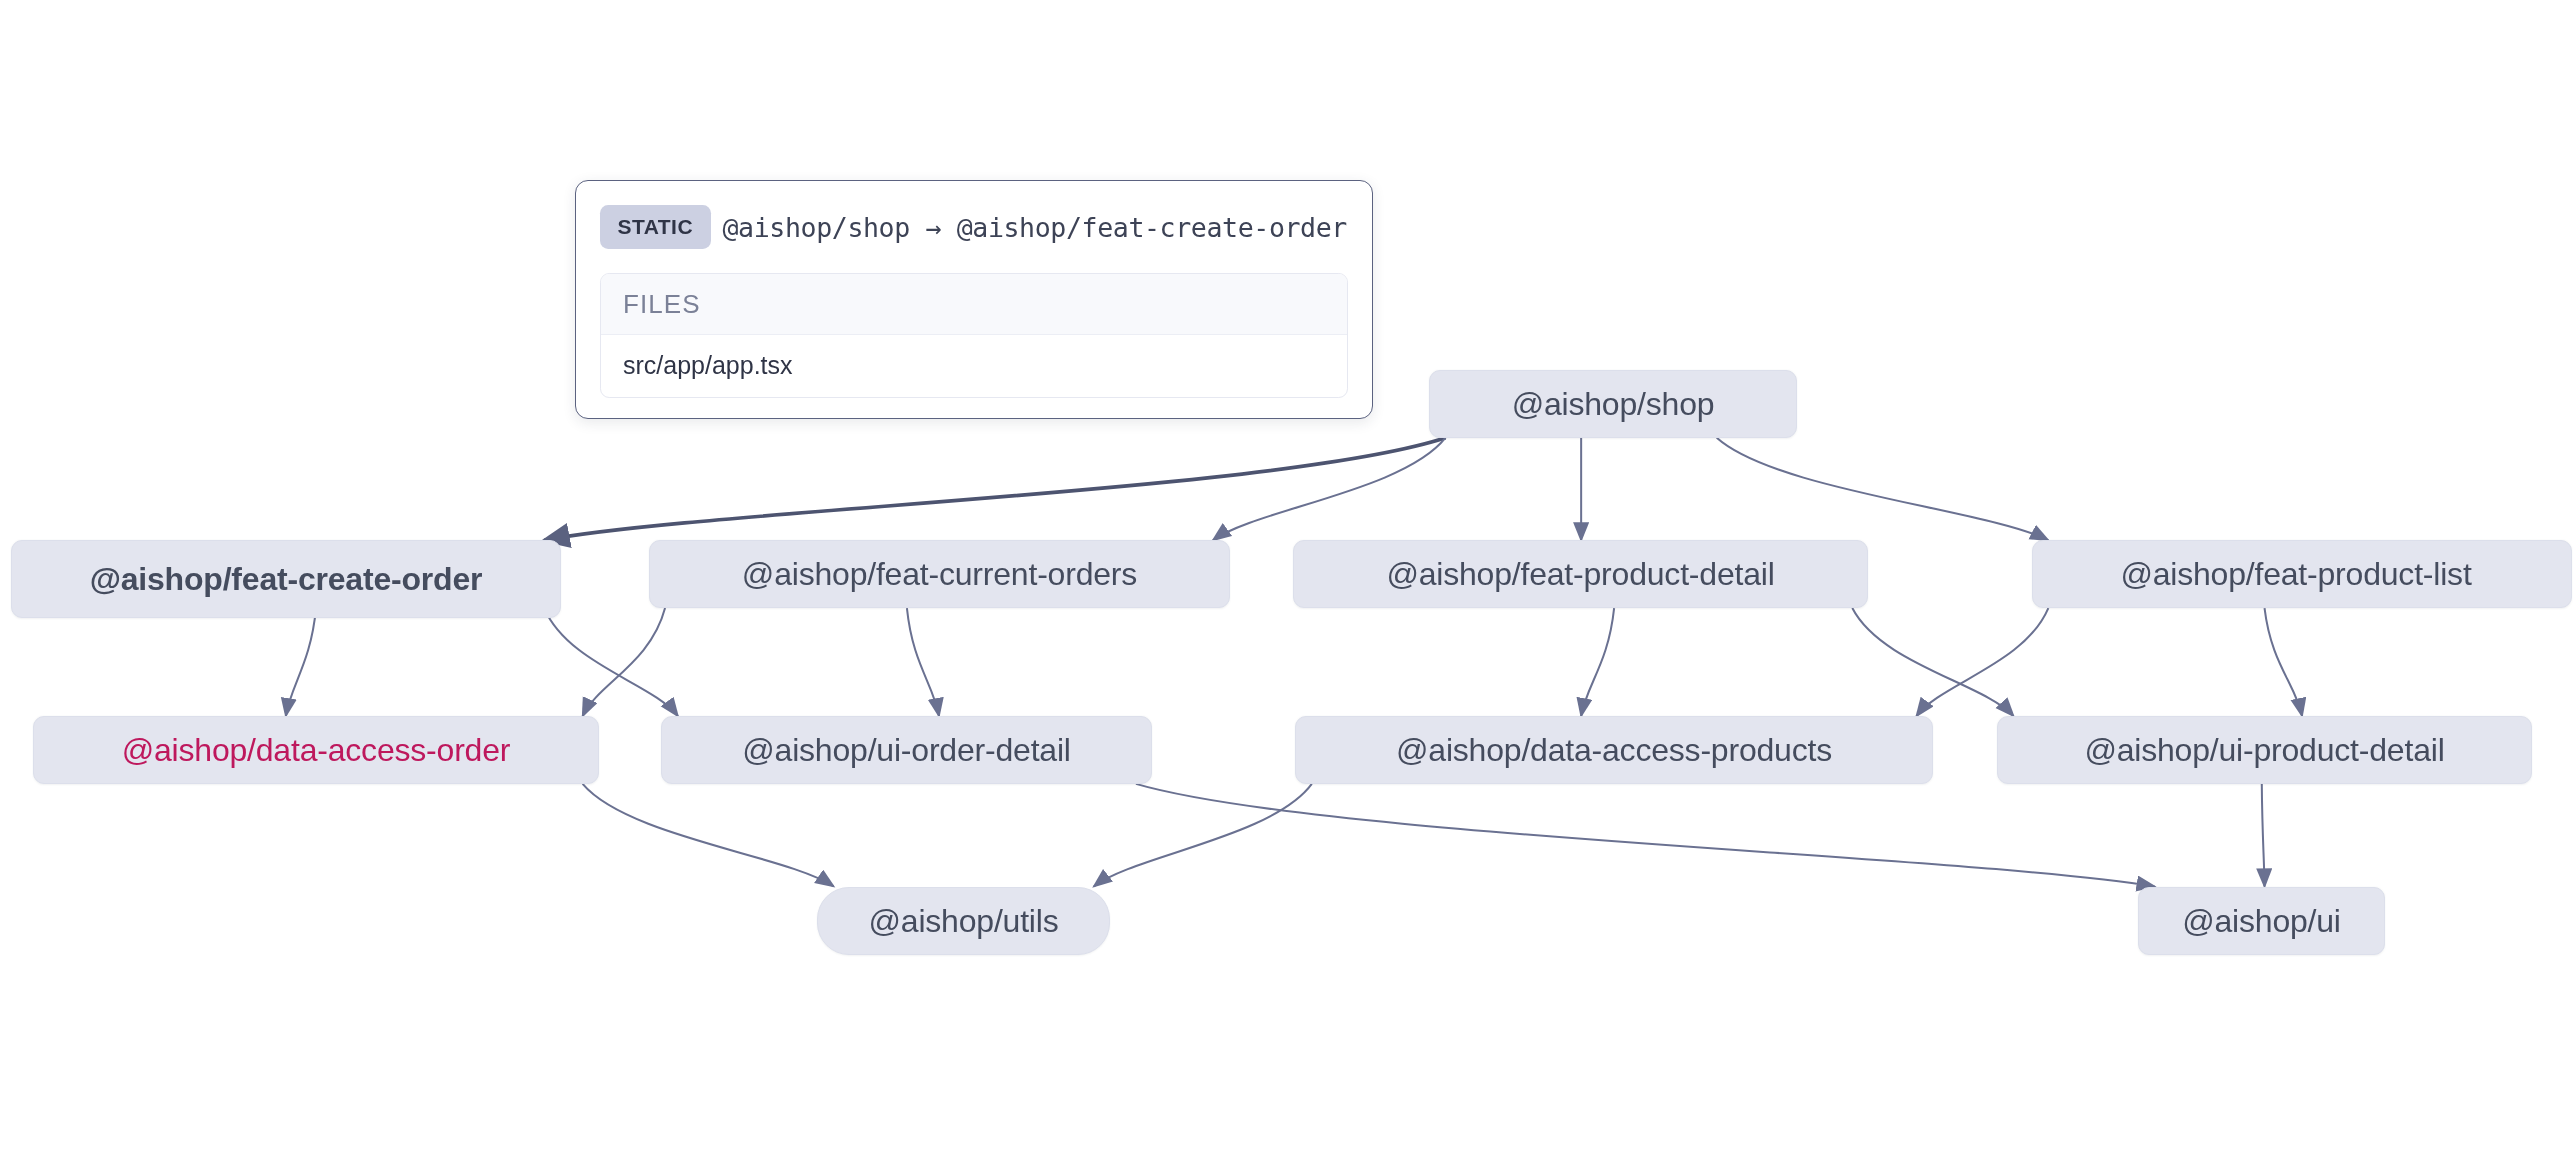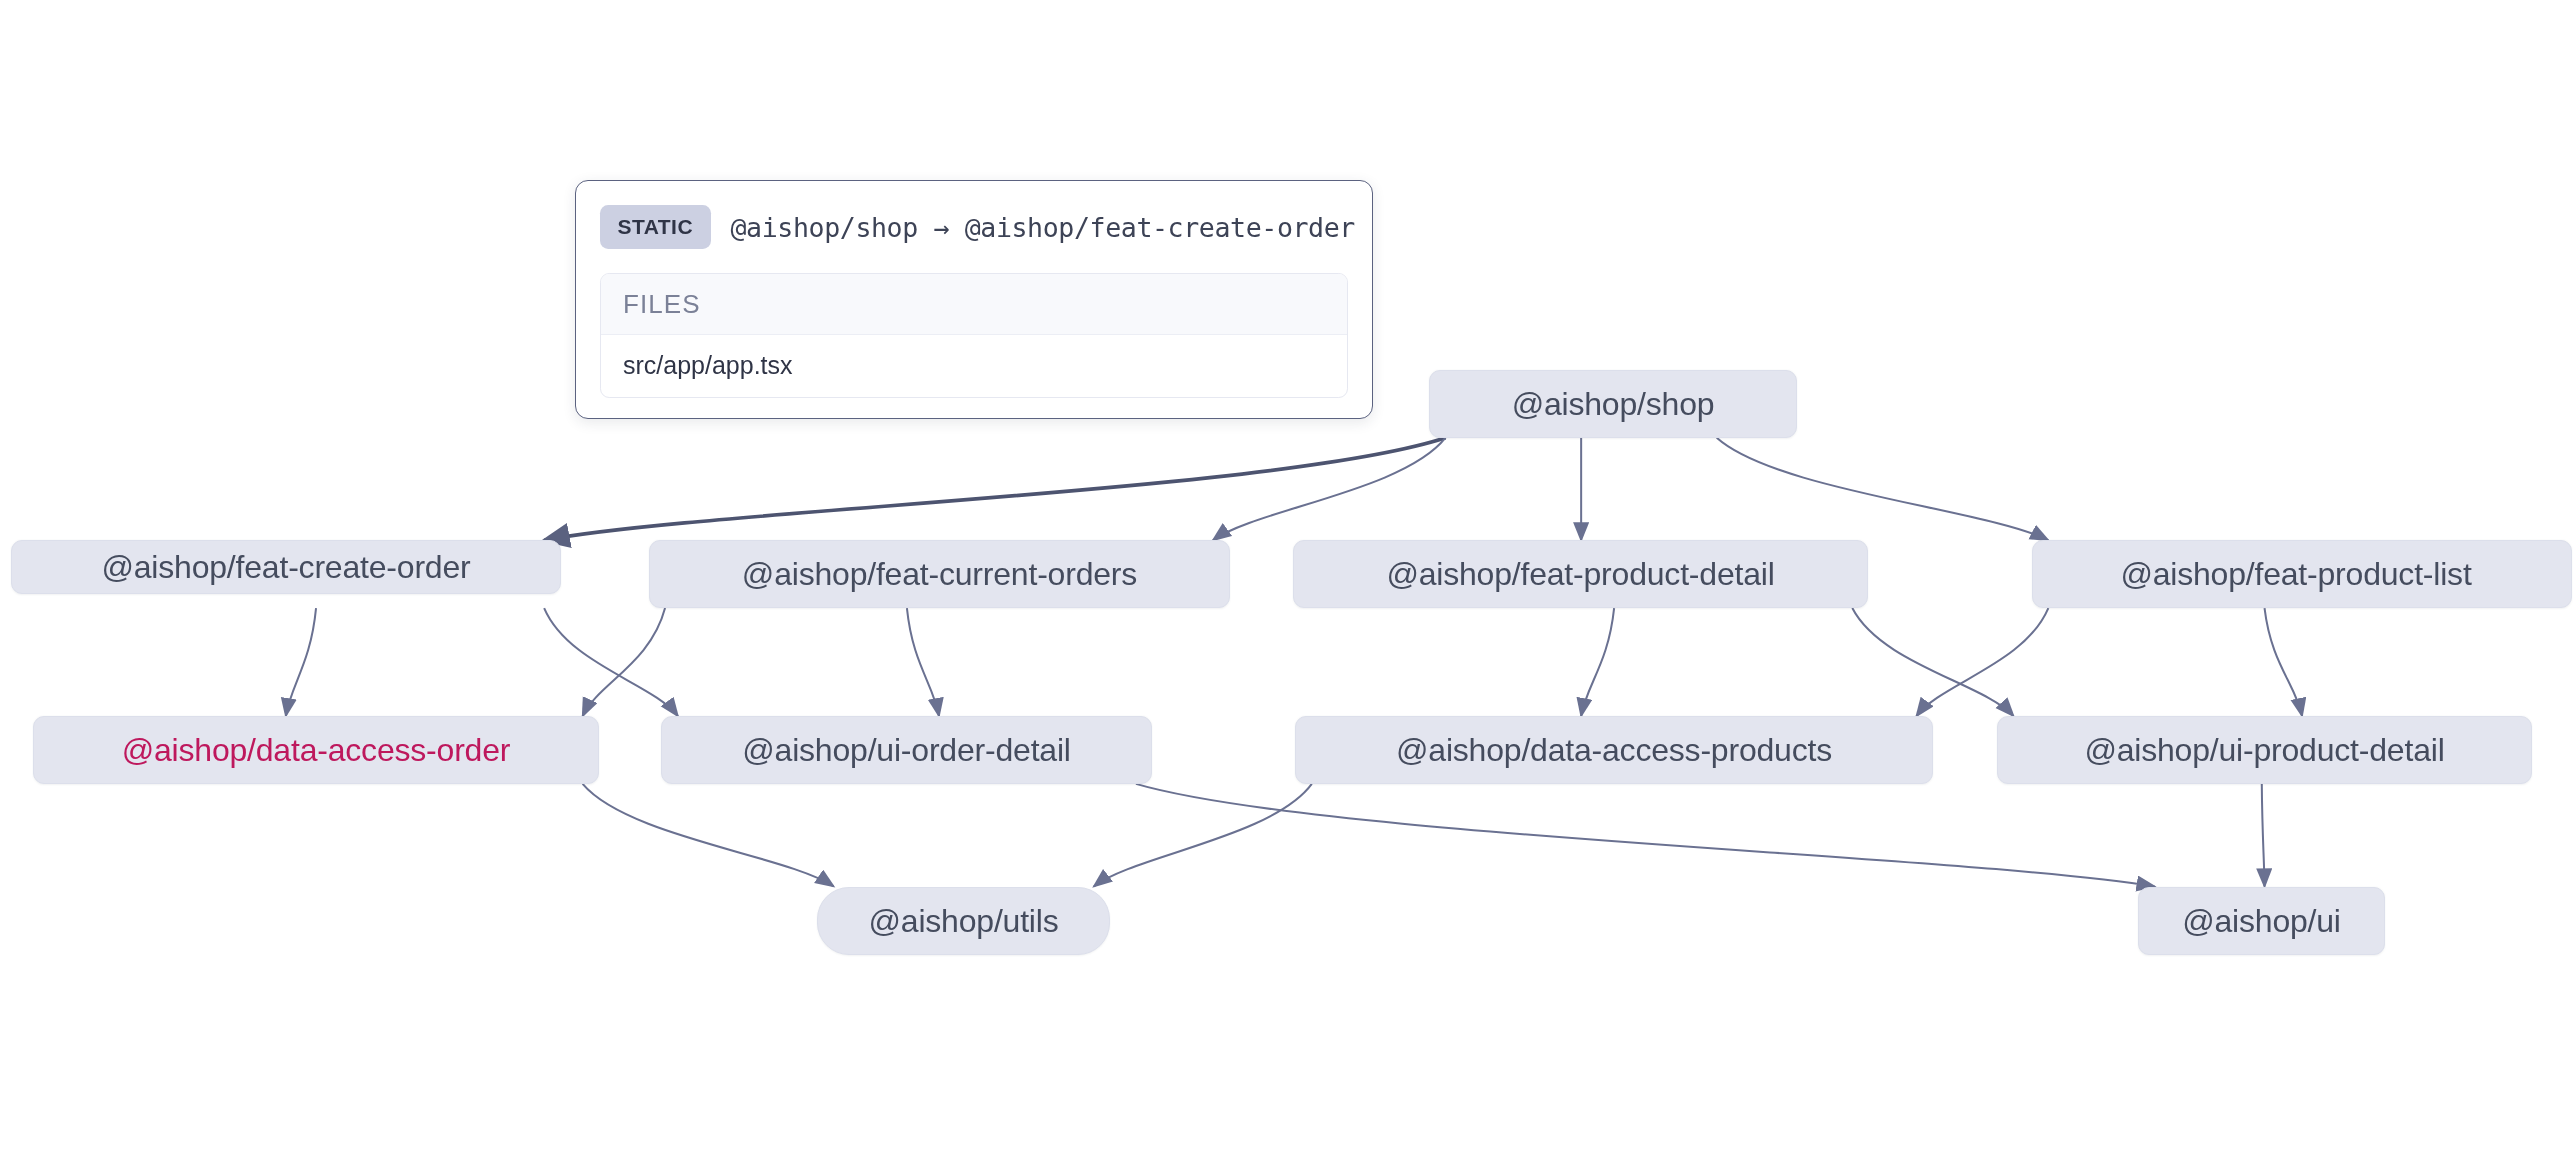--- a/index.html
+++ b/index.html
@@ -62,21 +62,21 @@
     background: #ffffff;
     border: 1.8px solid #5b6280;
     border-radius: 13px;
     padding: 24px 24px 20px 24px;
     z-index: 40;
     box-shadow: 0 3.7px 13px rgba(40, 46, 70, 0.10);
   }
   #detail-head {
     display: flex;
     align-items: center;
-    gap: 20px;
+    gap: 12px;
     margin-bottom: 24px;
   }
   #static-badge {
     background: #ccd0e2;
     color: #2f3446;
     font-size: 21px;
     font-weight: 700;
     letter-spacing: 0.5px;
     padding: 10px 17.4px;
     border-radius: 8.2px;
@@ -142,21 +142,21 @@
         <path d="M1432,856 C1389.16,914.24 1236.84,934.4 1194,968" stroke="#6a7191" stroke-width="2.2" fill="none" marker-end="url(#ah)"></path>
         <path d="M1240,856 C1440.16,914.24 2151.84,934.4 2352,968" stroke="#6a7191" stroke-width="2.2" fill="none" marker-end="url(#ah)"></path>
         <path d="M2469,856 C2469.54,914.24 2471.46,934.4 2472,968" stroke="#6a7191" stroke-width="2.2" fill="none" marker-end="url(#ah)"></path>
       </g>
   </svg>
 
   <div id="nodes-group">
       <div class="node" style="left: 1429px; top: 370px; width: 368px; height: 68px; background: rgb(227, 229, 239); border-color: rgb(220, 223, 235); color: rgb(69, 76, 94);">
         <span>@aishop/shop</span>
       </div>
-      <div class="node" style="left: 11px; top: 540px; width: 550px; height: 54px; background: rgb(227, 229, 239); border-color: rgb(220, 223, 235); color: rgb(69, 76, 94);">
+      <div class="node" style="left: 11px; top: 540px; width: 550px; height: 78px; background: rgb(227, 229, 239); border-color: rgb(220, 223, 235); color: rgb(69, 76, 94); font-weight: bold;">
         <span>@aishop/feat-create-order</span>
       </div>
       <div class="node" style="left: 649px; top: 540px; width: 581px; height: 68px; background: rgb(227, 229, 239); border-color: rgb(220, 223, 235); color: rgb(69, 76, 94);">
         <span>@aishop/feat-current-orders</span>
       </div>
       <div class="node" style="left: 1293px; top: 540px; width: 575px; height: 68px; background: rgb(227, 229, 239); border-color: rgb(220, 223, 235); color: rgb(69, 76, 94);">
         <span>@aishop/feat-product-detail</span>
       </div>
       <div class="node" style="left: 2032px; top: 540px; width: 540px; height: 68px; background: rgb(227, 229, 239); border-color: rgb(220, 223, 235); color: rgb(69, 76, 94); padding-left: 12px;">
         <span>@aishop/feat-product-list</span>

